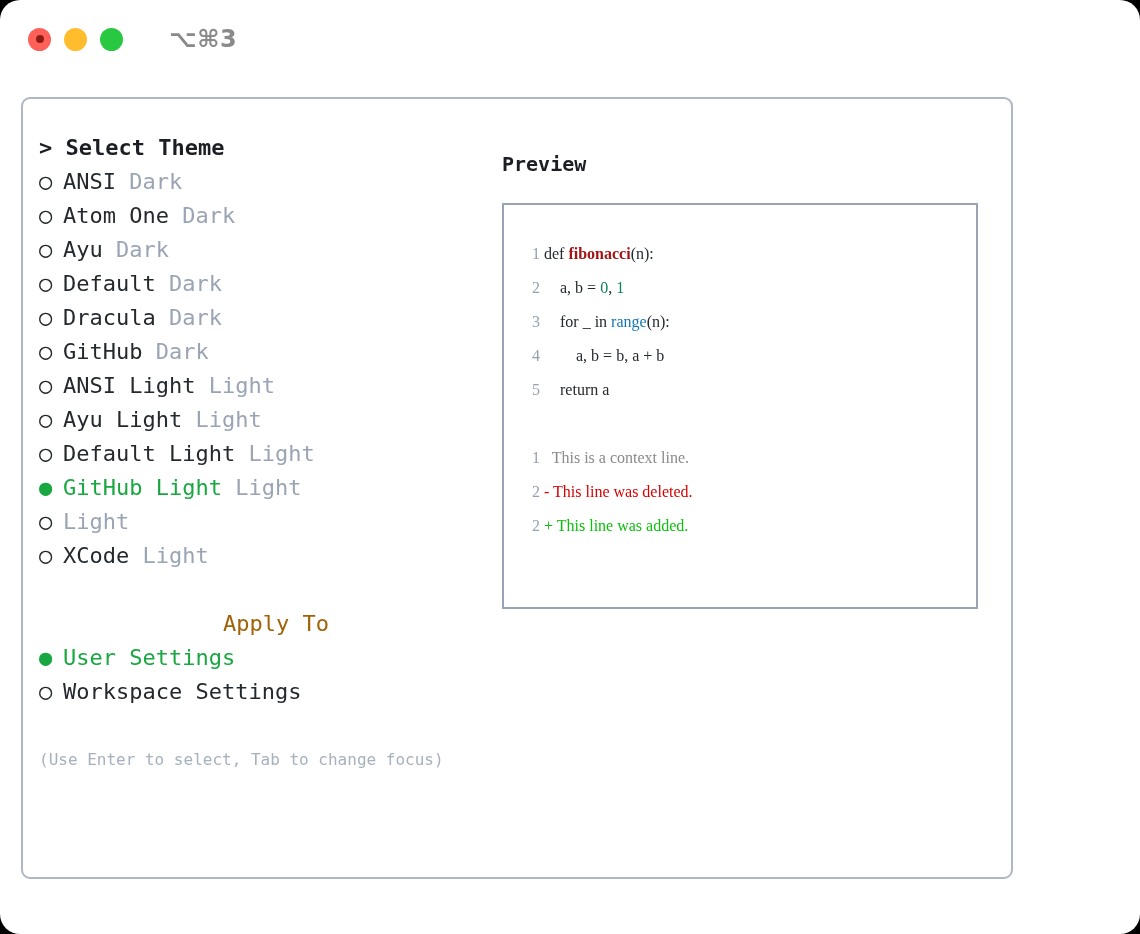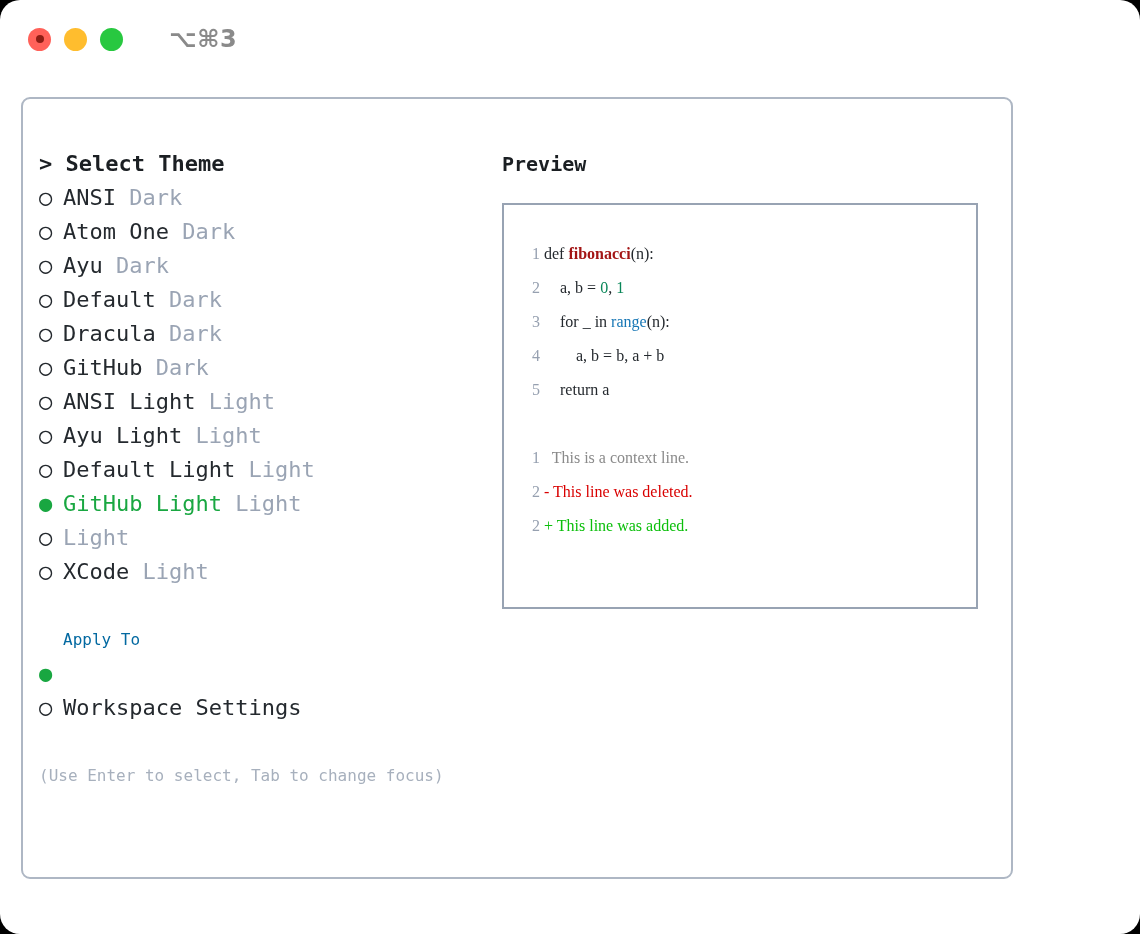--- a/index.html
+++ b/index.html
@@ -87,21 +87,21 @@
   .columns {
     position: absolute;
     left: 0; top: 0;
     width: 100%; height: 100%;
   }
 
   
   .left-col {
     position: absolute;
     left: 16px;
-    top: 48px;
+    top: 32px;
     width: 450px;
   }
 
   .section-title {
     font-weight: bold;
     color: #1b1f23;
     font-size: 22px;
     line-height: 34px;
     white-space: pre;
   }
@@ -122,25 +122,26 @@
   .row-label { }
   .row-tag {
     color: #9aa4b4;
   }
   .row-selected .row-label,
   .row-selected .marker {
     color: #19a741;
   }
 
   .apply-title {
-    font-size: 16px;
-    line-height: 34px;
-    white-space: pre;
-    color: #0369a1;
+    font-size: 22px;
+    line-height: 34px;
+    white-space: pre;
+    color: #a16207;
     padding-left: 24px;
+    text-align: center;
   }
 
   .spacer-row { height: 34px; }
 
   .hint {
     margin-top: 34px;
     font-size: 16px;
     line-height: 34px;
     color: #a7b0bd;
     width: 410px;
@@ -230,21 +231,21 @@
             <div class="list-row"><span class="marker">○</span><span class="row-label">Default Light </span><span class="row-tag">Light</span></div>
             <div class="list-row row-selected"><span class="marker">●</span><span class="row-label">GitHub Light </span><span class="row-tag">Light</span></div>
             <div class="list-row"><span class="marker">○</span><span class="row-tag">Light</span></div>
             <div class="list-row"><span class="marker">○</span><span class="row-label">XCode </span><span class="row-tag">Light</span></div>
           </div>
 
         <div class="spacer-row"></div>
 
         <div class="apply-title">Apply To</div>
         <div id="apply-list">
-            <div class="list-row row-selected"><span class="marker">●</span></div>
+            <div class="list-row row-selected"><span class="marker">●</span><span class="row-label">User Settings</span></div>
             <div class="list-row"><span class="marker">○</span><span class="row-label">Workspace Settings</span></div>
           </div>
 
         <div class="hint">(Use Enter to select, Tab to change focus)</div>
       </div>
 
       <div class="right-col">
         <div class="preview-title">Preview</div>
         <div class="preview-box">
           <div class="code" id="code-block"><span class="code-line"><span class="ln">1</span><span class="tok-plain"> def </span><span class="tok-fn">fibonacci</span><span class="tok-plain">(n):</span></span><span class="code-line"><span class="ln">2</span><span class="tok-plain">     a, b = </span><span class="tok-num">0</span><span class="tok-plain">, </span><span class="tok-num">1</span></span><span class="code-line"><span class="ln">3</span><span class="tok-plain">     for _ in </span><span class="tok-call">range</span><span class="tok-plain">(n):</span></span><span class="code-line"><span class="ln">4</span><span class="tok-plain">         a, b = b, a + b</span></span><span class="code-line"><span class="ln">5</span><span class="tok-plain">     return a</span></span><span class="blank-line"></span><span class="code-line"><span class="ln">1</span><span class="diff-ctx">   This is a context line.</span></span><span class="code-line"><span class="ln">2</span><span class="diff-del"> - This line was deleted.</span></span><span class="code-line"><span class="ln">2</span><span class="diff-add"> + This line was added.</span></span></div>

